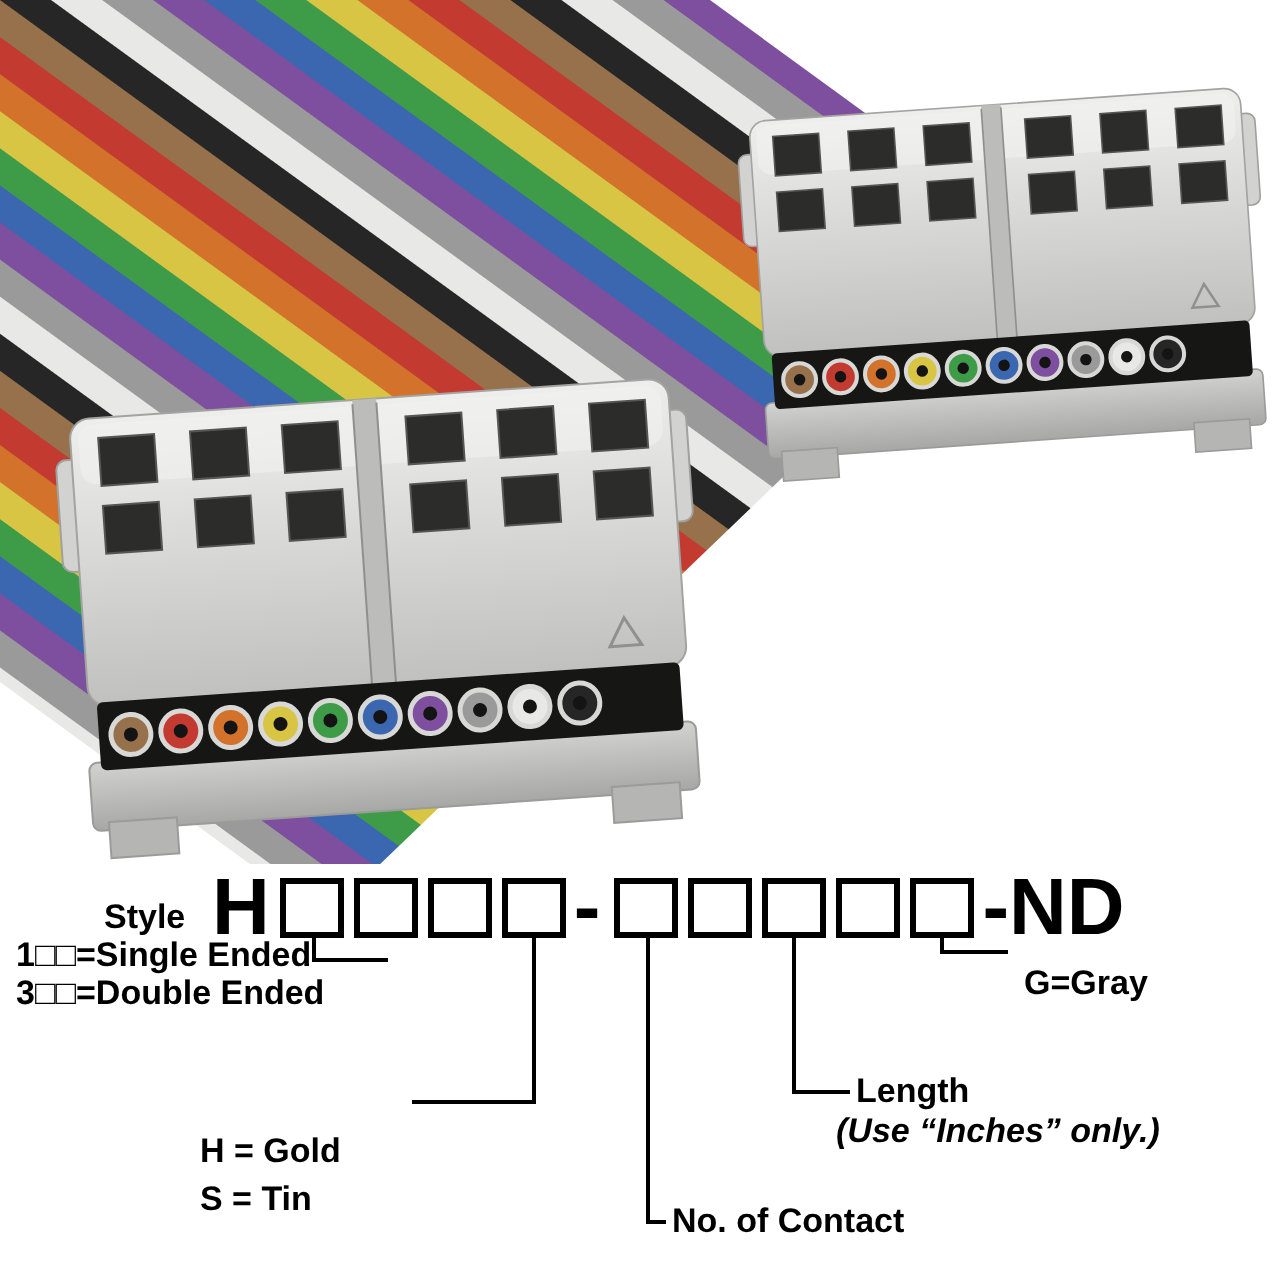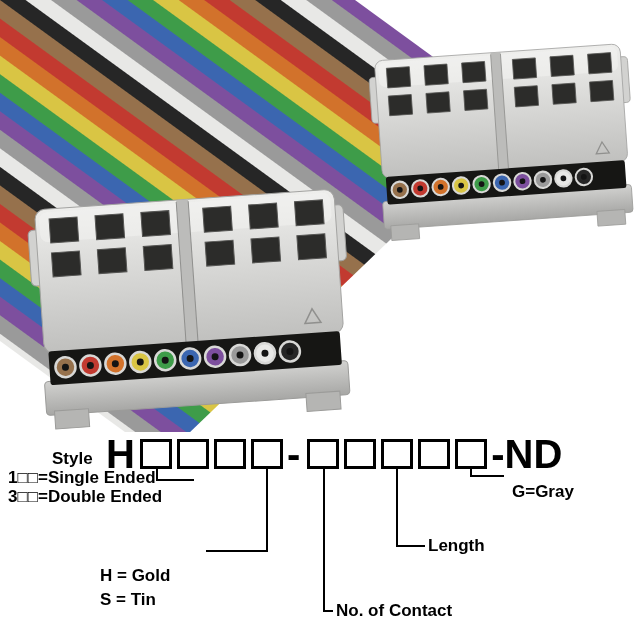--- a/index.html
+++ b/index.html
@@ -150,16 +150,17 @@
   <div class="ann" style="left:52px;top:449px">Style</div>
   <div class="ann" style="left:8px;top:468px">1□□=Single Ended</div>
   <div class="ann" style="left:8px;top:487px">3□□=Double Ended</div>
 
   <div class="ann" style="left:100px;top:566px">H = Gold</div>
   <div class="ann" style="left:100px;top:590px">S = Tin</div>
 
   <div class="ann" style="left:336px;top:601px">No. of Contact</div>
 
   <div class="ann" style="left:428px;top:536px">Length</div>
+  <div class="ann it" style="left:418px;top:556px">(Use “Inches” only.)</div>
 
   <div class="ann" style="left:512px;top:482px">G=Gray</div>
 
 </div>
 
 </body></html>

